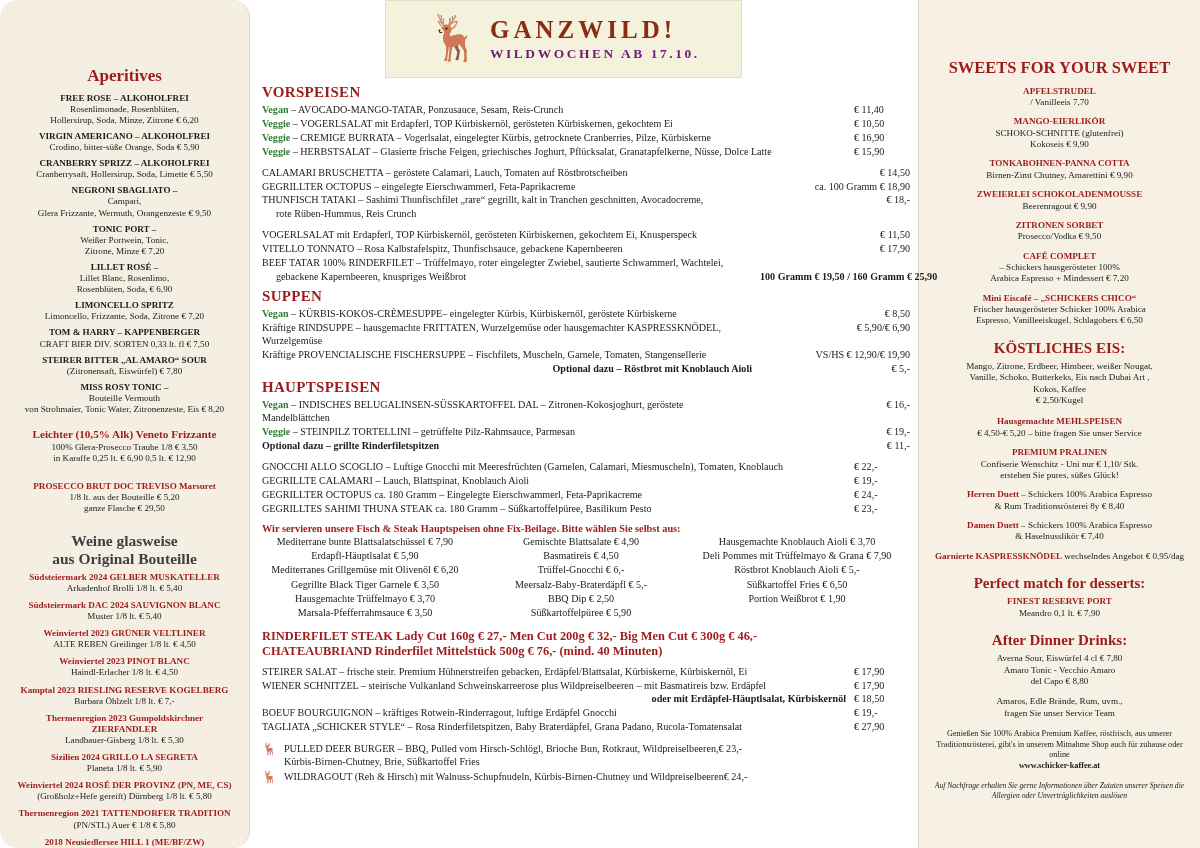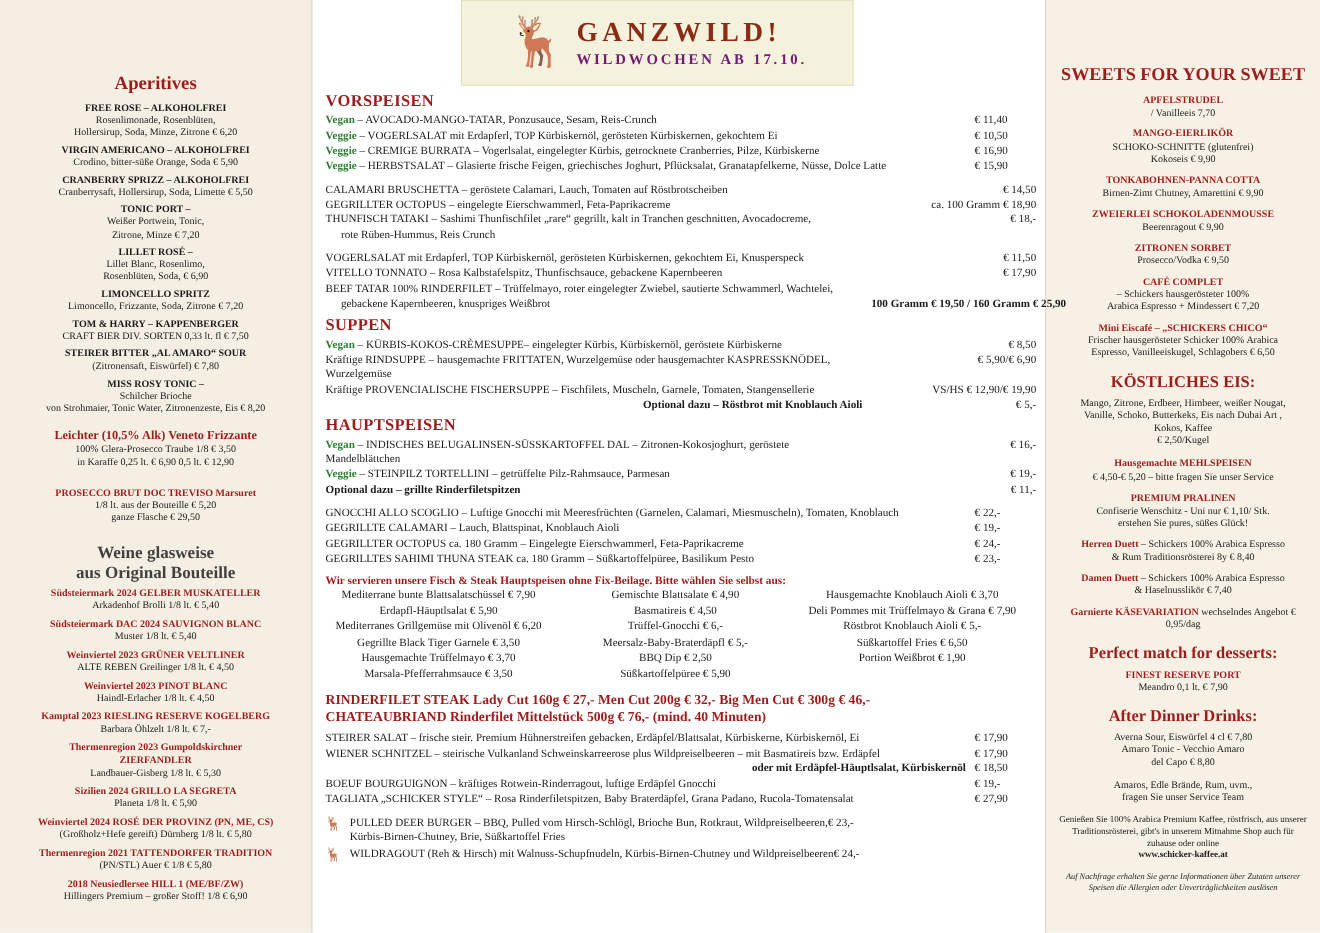--- a/index.html
+++ b/index.html
@@ -8,28 +8,29 @@
     background:#ffffff;
     font-family:"Liberation Serif", serif;
     color:#1a1a1a;
     overflow:hidden;
     position:relative;
   }
   .page{position:relative;width:1200px;height:848px;display:flex;}
 
   
   .col-left{
-    width:284px;
+    width:250px;
     background:#f4efe2;
     border-right:1px solid #ded6c2;
     padding:8px 10px 0 10px;
     box-sizing:border-box;
     text-align:center;
     font-size:9.1px;
     line-height:1.22;
+    border-radius:18px;
   }
   .col-left .hdr{
     font-family:"Liberation Serif", serif;
     font-weight:bold;
     font-size:17px;
     color:#9e1b1b;
     margin:58px 0 6px 0;
   }
   .col-left .hdr2{
     font-weight:bold;
@@ -100,21 +101,21 @@
   .beilagen .c{flex:1;padding-right:10px;text-align:center;}
   .big-red{
     color:#9e1b1b;font-weight:bold;font-size:12.4px;line-height:1.25;
     margin:8px 0 6px 0;
   }
   .wildrow{display:flex;align-items:flex-start;font-size:10.1px;line-height:1.3;margin-bottom:2px;}
   .wildrow .ic{width:22px;color:#7a5230;font-size:12px;}
 
   
   .col-right{
-    width:250px;
+    width:282px;
     background:#f6f1e4;
     border-left:1px solid #ded6c2;
     padding:8px 10px 6px 10px;
     box-sizing:border-box;
     text-align:center;
     font-size:9.1px;
     line-height:1.25;
   }
   .col-right .rhdr{
     font-weight:bold;font-size:16.5px;color:#9e1b1b;margin:50px 0 7px 0;
@@ -143,20 +144,25 @@
         </div>
         <div class="li">
           <div><span class="t">VIRGIN AMERICANO – ALKOHOLFREI</span></div>
           <div class="d">Crodino, bitter-süße Orange, Soda € 5,90</div>
         </div>
         <div class="li">
           <div><span class="t">CRANBERRY SPRIZZ – ALKOHOLFREI</span></div>
           <div class="d">Cranberrysaft, Hollersirup, Soda, Limette € 5,50</div>
         </div>
         <div class="li">
+          <div><span class="t">NEGRONI SBAGLIATO –</span></div>
+          <div class="d">Campari,</div>
+          <div class="d">Glera Frizzante, Wermuth, Orangenzeste € 9,50</div>
+        </div>
+        <div class="li">
           <div><span class="t">TONIC PORT –</span></div>
           <div class="d">Weißer Portwein, Tonic,</div>
           <div class="d">Zitrone, Minze € 7,20</div>
         </div>
         <div class="li">
           <div><span class="t">LILLET ROSÉ –</span></div>
           <div class="d">Lillet Blanc, Rosenlimo,</div>
           <div class="d">Rosenblüten, Soda, € 6,90</div>
         </div>
         <div class="li">
@@ -166,21 +172,21 @@
         <div class="li">
           <div><span class="t">TOM &amp; HARRY – KAPPENBERGER</span></div>
           <div class="d">CRAFT BIER DIV. SORTEN 0,33 lt. fl € 7,50</div>
         </div>
         <div class="li">
           <div><span class="t">STEIRER BITTER „AL AMARO“ SOUR</span></div>
           <div class="d">(Zitronensaft, Eiswürfel) € 7,80</div>
         </div>
         <div class="li">
           <div><span class="t">MISS ROSY TONIC –</span></div>
-          <div class="d">Schilcher Brioche</div>
+          <div class="d">Bouteille Vermouth</div>
           <div class="d">von Strohmaier, Tonic Water, Zitronenzeste, Eis € 8,20</div>
         </div>
       </div>
 
     <div class="block-box">
       <div class="leichter-t">Leichter (10,5% Alk) Veneto Frizzante</div>
       <div id="leichter-lines">
           <div>100% Glera-Prosecco Traube 1/8 € 3,50</div>
           <div>in Karaffe 0,25 lt. € 6,90 0,5 lt. € 12,90</div>
         </div>
@@ -498,21 +504,21 @@
     <div id="duett">
         <div class="ri">
           <div><span class="redb">Herren Duett</span> – Schickers 100% Arabica Espresso</div>
           <div>&amp; Rum Traditionsrösterei 8y € 8,40</div>
         </div>
         <div class="ri">
           <div><span class="redb">Damen Duett</span> – Schickers 100% Arabica Espresso</div>
           <div>&amp; Haselnusslikör € 7,40</div>
         </div>
         <div class="ri">
-          <div><span class="redb">Garnierte KÄSEVARIATION</span> wechselndes Angebot € 0,95/dag</div>
+          <div><span class="redb">Garnierte KASPRESSKNÖDEL</span> wechselndes Angebot € 0,95/dag</div>
         </div>
       </div>
 
     <div class="rhdr2">Perfect match for desserts:</div>
     <div class="ri">
       <div class="n redb">FINEST RESERVE PORT</div>
       <div>Meandro 0,1 lt. € 7,90</div>
     </div>
 
     <div class="rhdr2">After Dinner Drinks:</div>

